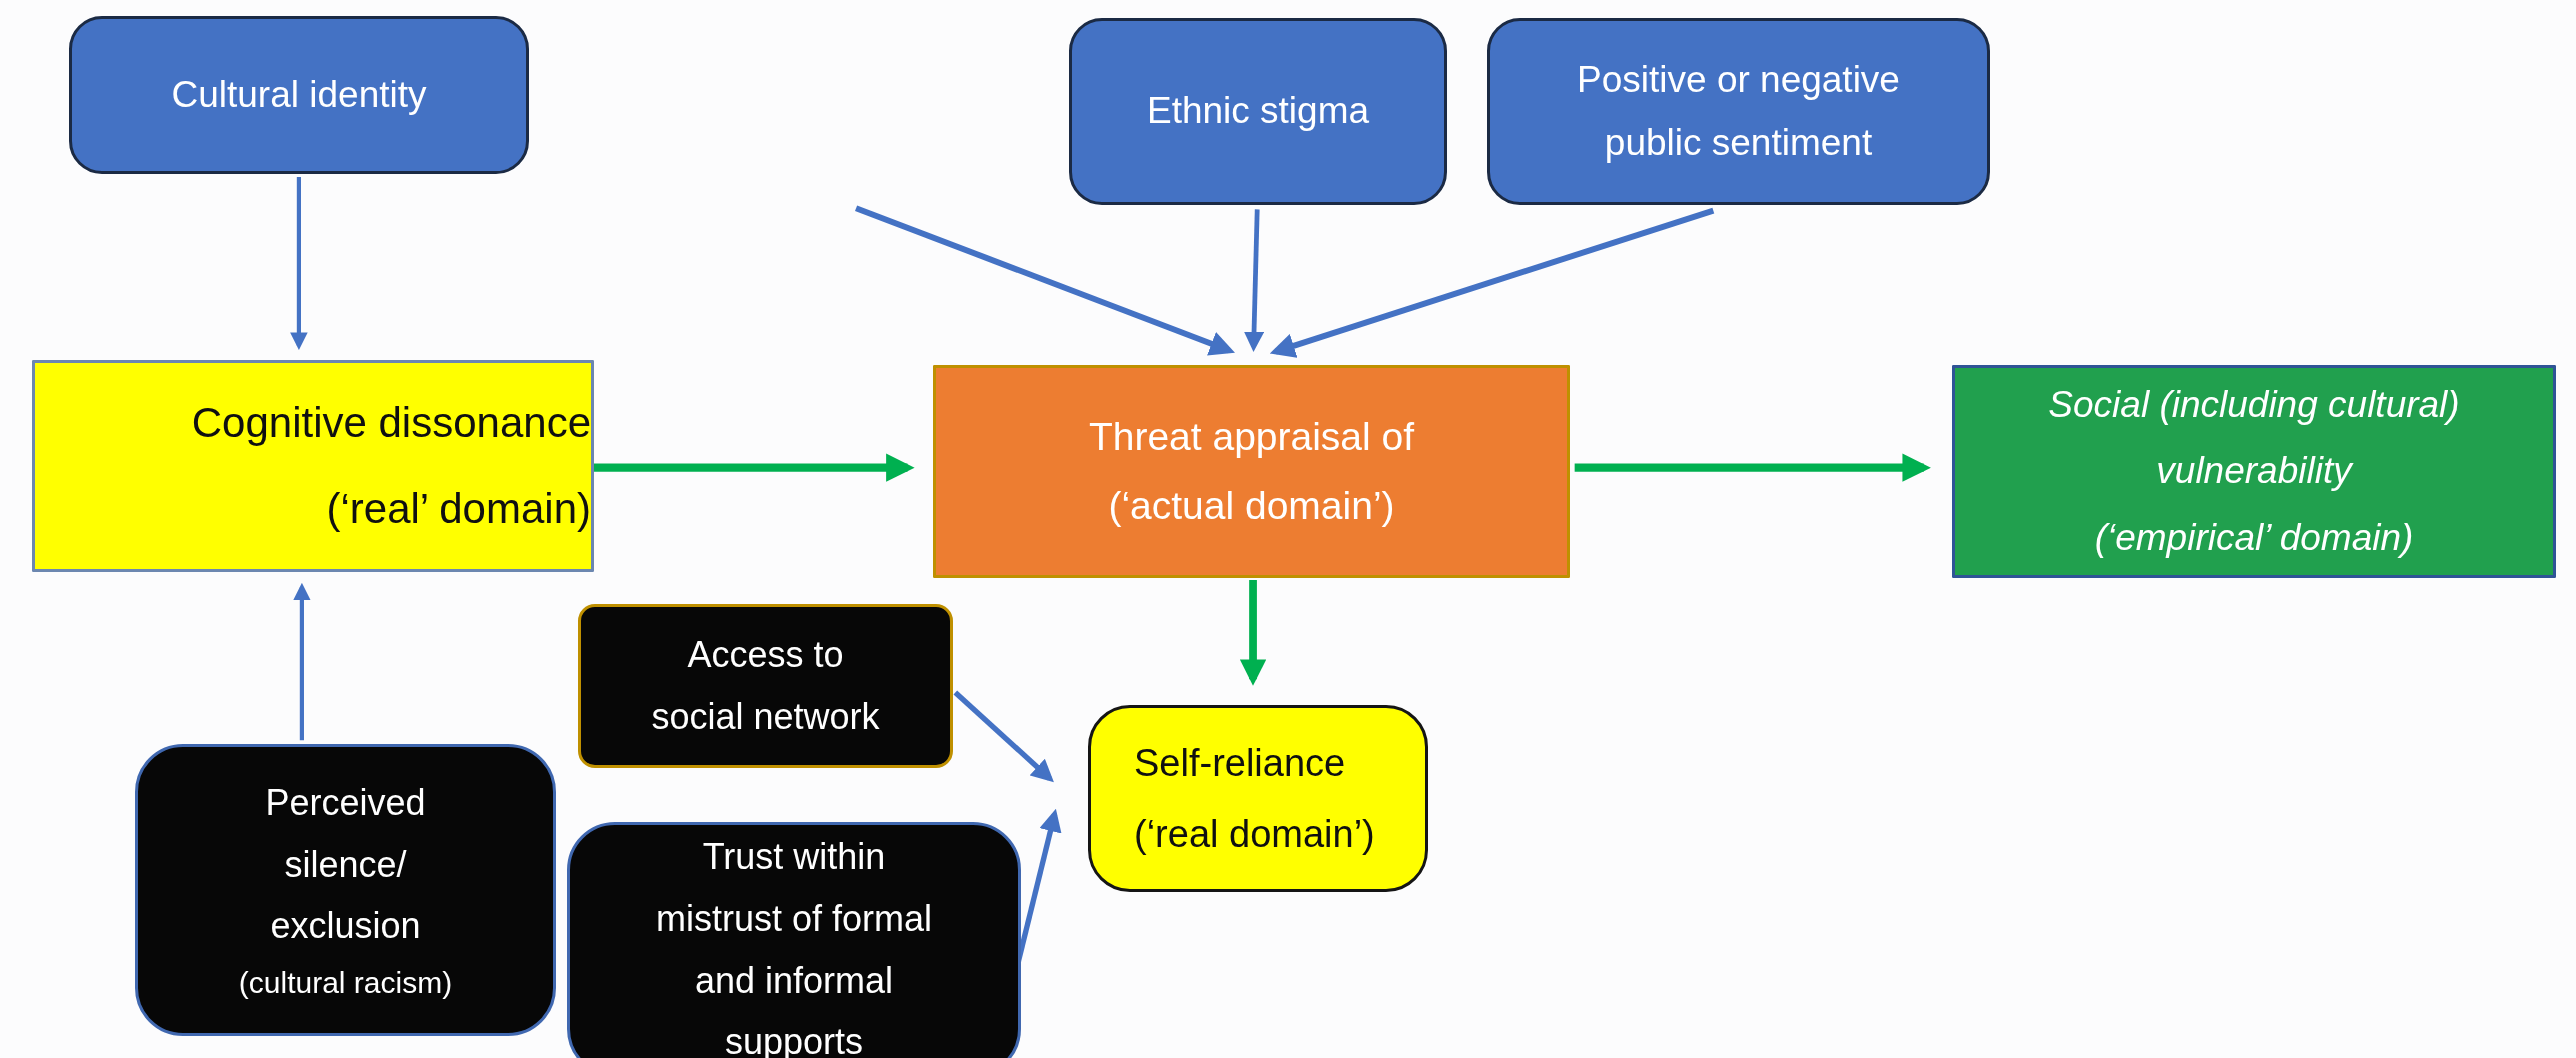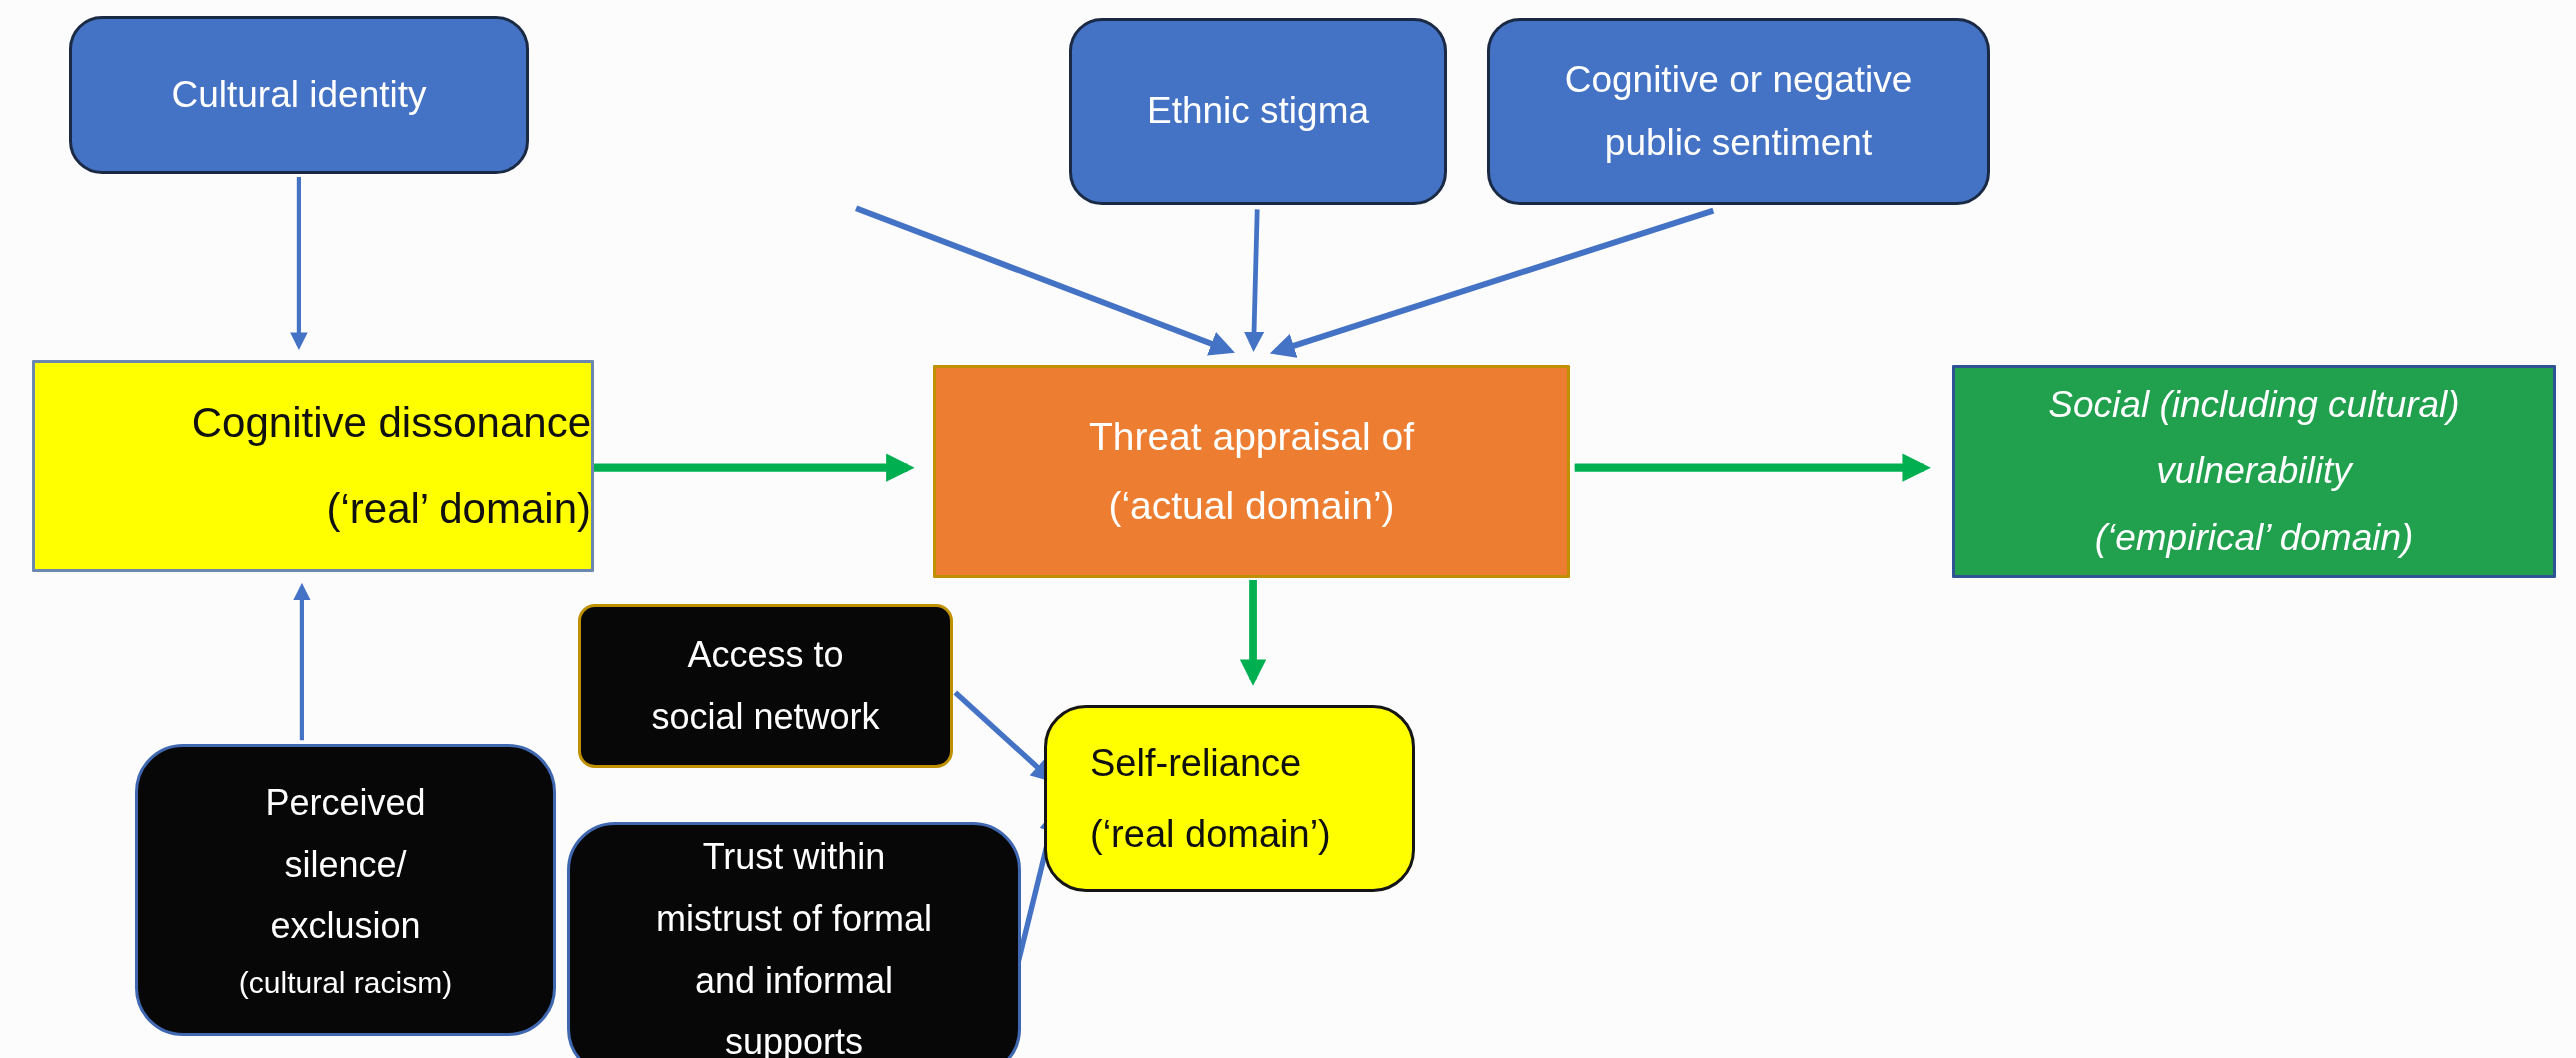--- a/index.html
+++ b/index.html
@@ -81,21 +81,21 @@
   <div class="node blue" style="left:69px;top:16px;width:460px;height:158px;">
     <div class="ln">Cultural identity</div>
   </div>
 
 
   <div class="node blue" style="left:1069px;top:18px;width:378px;height:187px;">
     <div class="ln">Ethnic stigma</div>
   </div>
 
   <div class="node blue" style="left:1487px;top:18px;width:503px;height:187px;">
-    <div class="ln">Cognitive or negative</div>
+    <div class="ln">Positive or negative</div>
     <div class="ln">public sentiment</div>
   </div>
 
   <div class="node yellowRect" style="left:32px;top:360px;width:562px;height:212px;text-align:right;">
     <div class="ln">Cognitive dissonance</div>
     <div class="ln">(‘real’ domain)</div>
   </div>
 
   <div class="node orangeRect" style="left:933px;top:365px;width:637px;height:213px;">
     <div class="ln">Threat appraisal of</div>
@@ -120,19 +120,19 @@
     <div class="ln">social network</div>
   </div>
 
   <div class="node black borderBlue" style="left:567px;top:802px;width:454px;height:255px;margin-top:20px;">
     <div class="ln">Trust within</div>
     <div class="ln">mistrust of formal</div>
     <div class="ln">and informal</div>
     <div class="ln">supports</div>
   </div>
 
-  <div class="node selfReliance" style="left:1044px;top:705px;width:371px;height:187px;">
+  <div class="node selfReliance" style="left:1088px;top:705px;width:340px;height:187px;">
     <div class="ln">Self-reliance</div>
     <div class="ln">(‘real domain’)</div>
   </div>
 
 </div>
 
 
 </body></html>

